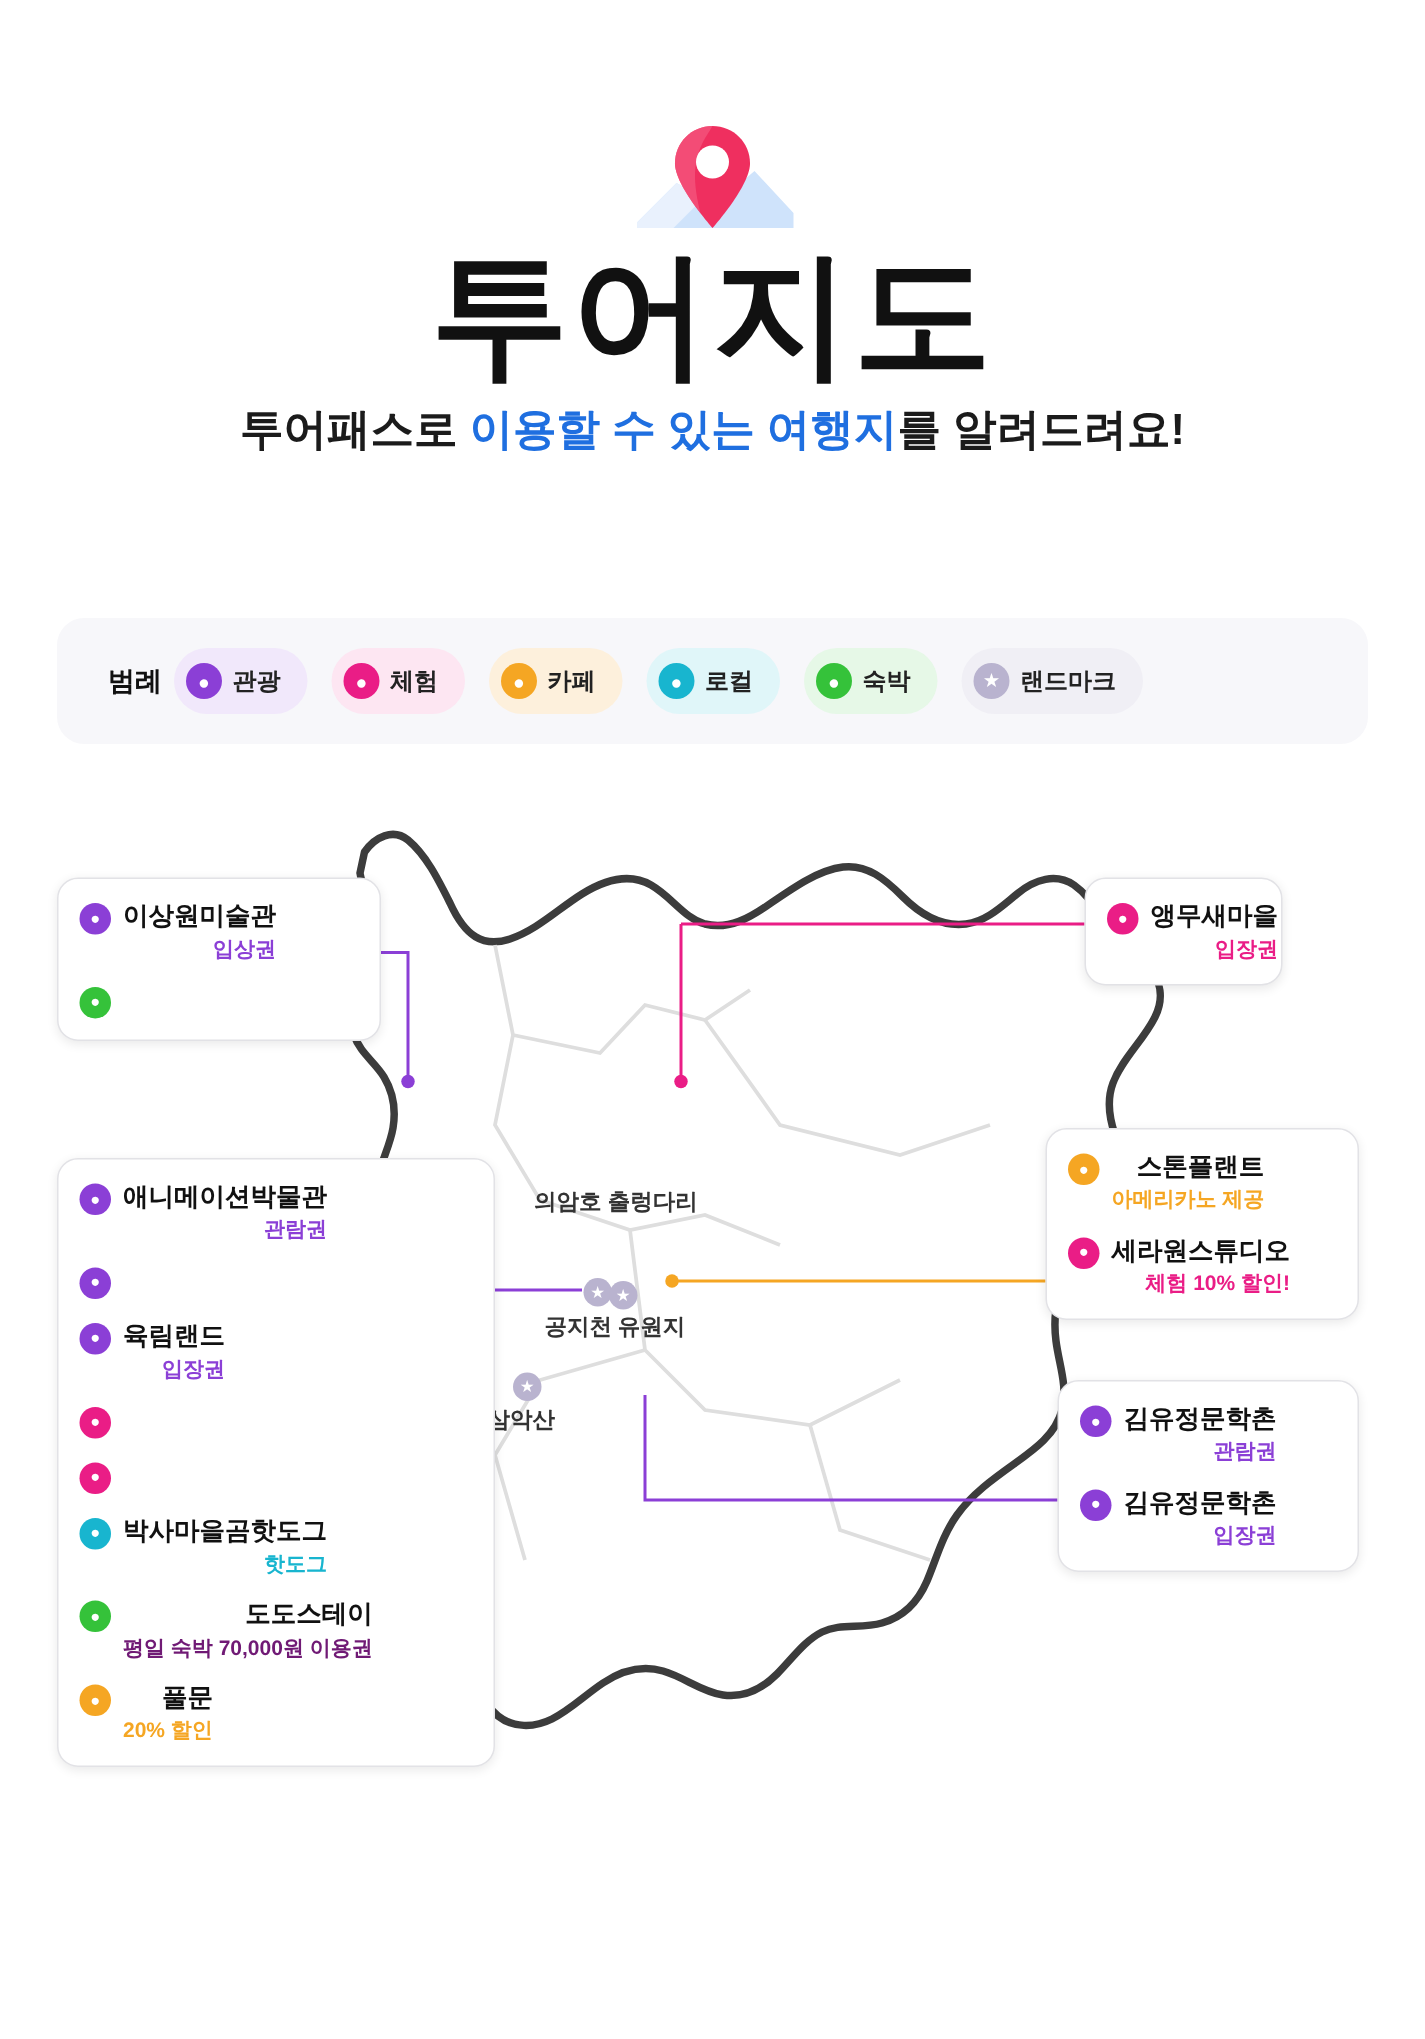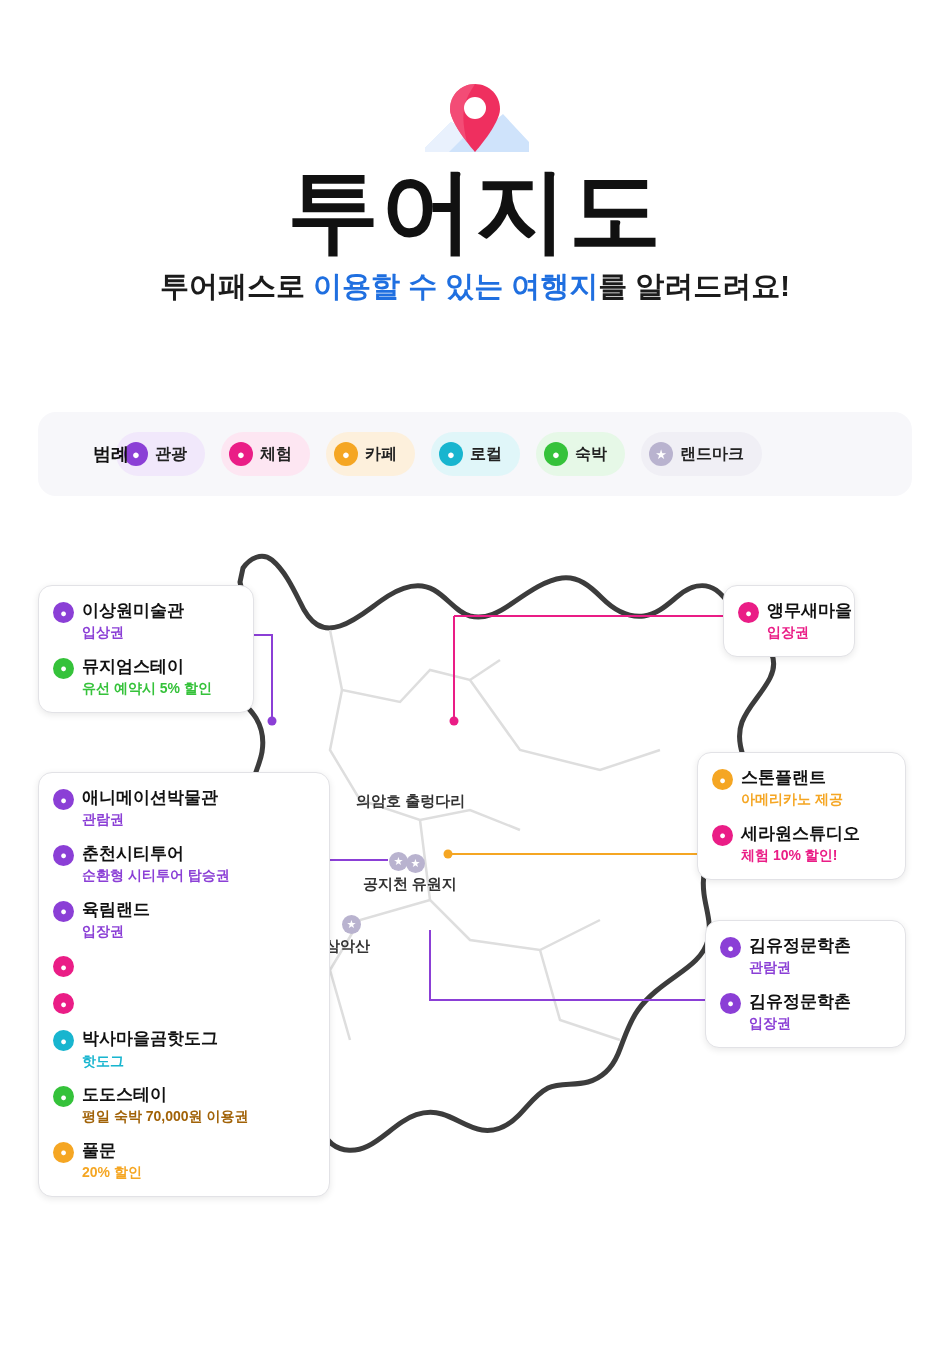--- a/index.html
+++ b/index.html
@@ -51,21 +51,21 @@
     background: #f7f7fa;
     border-radius: 18px;
     display: flex;
     align-items: center;
     padding-left: 78px;
     gap: 16px;
   }
   .legend-title {
     position: absolute;
     left: 0; width: 78px;
-    text-align: center;
+    text-align: left;
     padding-right: 0;
     font-size: 18px;
     font-weight: 700;
     color: #111;
     left: 34px;
   }
   .legend-chip {
     display: flex;
     align-items: center;
     gap: 7px;
@@ -103,21 +103,21 @@
     padding: 14px 16px 14px 14px;
     z-index: 5;
   }
   .entry { display: flex; align-items: flex-start; gap: 8px; margin-bottom: 14px; }
   .entry:last-child { margin-bottom: 0; }
   .entry-pin {
     width: 21px; height: 21px; border-radius: 50%;
     display: flex; align-items: center; justify-content: center;
     color: #fff; font-size: 11px; flex: none; margin-top: 2px;
   }
-  .entry-text { display: flex; flex-direction: column; }
+  .entry-text { display: flex; flex-direction: column; text-align: right; }
   .entry-name { font-size: 17px; font-weight: 700; color: #111; line-height: 1.25; white-space: nowrap; }
   .entry-desc { font-size: 14px; font-weight: 600; margin-top: 3px; line-height: 1.25; white-space: nowrap; }
 
   
   .map-label {
     position: absolute;
     font-size: 15px;
     font-weight: 700;
     color: #333;
     white-space: nowrap;
@@ -238,40 +238,32 @@
         <div class="card" style="left: 38px; top: 65px; width: 216px;">
           <div class="entry">
             <span class="entry-pin" style="background: rgb(139, 63, 214);">●</span>
             <span class="entry-text">
               <span class="entry-name">이상원미술관</span>
               <span class="entry-desc" style="color: rgb(139, 63, 214);">입상권</span>
             </span>
           </div>
           <div class="entry">
             <span class="entry-pin" style="background: rgb(53, 194, 58);">●</span>
-            <span class="entry-text">
-              <span class="entry-name">뮤지엄스테이</span>
-              <span class="entry-desc" style="color: rgb(53, 194, 58);">유선 예약시 5% 할인</span>
-            </span>
           </div>
         </div>
         <div class="card" style="left: 38px; top: 252px; width: 292px;">
           <div class="entry">
             <span class="entry-pin" style="background: rgb(139, 63, 214);">●</span>
             <span class="entry-text">
               <span class="entry-name">애니메이션박물관</span>
               <span class="entry-desc" style="color: rgb(139, 63, 214);">관람권</span>
             </span>
           </div>
           <div class="entry">
             <span class="entry-pin" style="background: rgb(139, 63, 214);">●</span>
-            <span class="entry-text">
-              <span class="entry-name">춘천시티투어</span>
-              <span class="entry-desc" style="color: rgb(139, 63, 214);">순환형 시티투어 탑승권</span>
-            </span>
           </div>
           <div class="entry">
             <span class="entry-pin" style="background: rgb(139, 63, 214);">●</span>
             <span class="entry-text">
               <span class="entry-name">육림랜드</span>
               <span class="entry-desc" style="color: rgb(139, 63, 214);">입장권</span>
             </span>
           </div>
           <div class="entry">
             <span class="entry-pin" style="background: rgb(234, 29, 134);">●</span>
@@ -283,21 +275,21 @@
             <span class="entry-pin" style="background: rgb(24, 181, 207);">●</span>
             <span class="entry-text">
               <span class="entry-name">박사마을곰핫도그</span>
               <span class="entry-desc" style="color: rgb(24, 181, 207);">핫도그</span>
             </span>
           </div>
           <div class="entry">
             <span class="entry-pin" style="background: rgb(53, 194, 58);">●</span>
             <span class="entry-text">
               <span class="entry-name">도도스테이</span>
-              <span class="entry-desc" style="color: #a16207;">평일 숙박 70,000원 이용권</span>
+              <span class="entry-desc" style="color: #701a75;">평일 숙박 70,000원 이용권</span>
             </span>
           </div>
           <div class="entry">
             <span class="entry-pin" style="background: rgb(245, 166, 35);">●</span>
             <span class="entry-text">
               <span class="entry-name">풀문</span>
               <span class="entry-desc" style="color: rgb(245, 166, 35);">20% 할인</span>
             </span>
           </div>
         </div>

